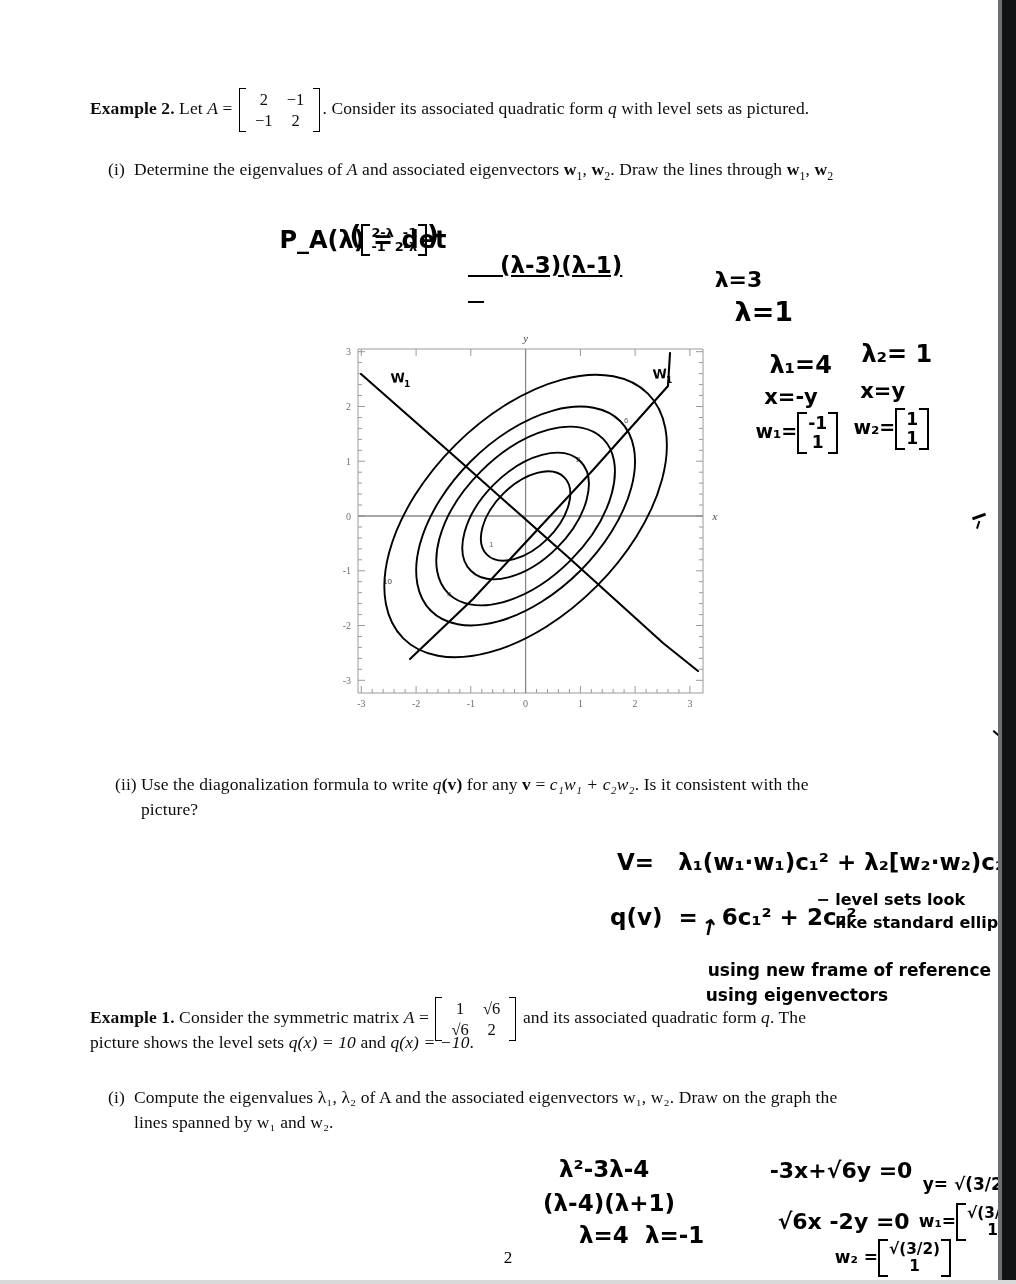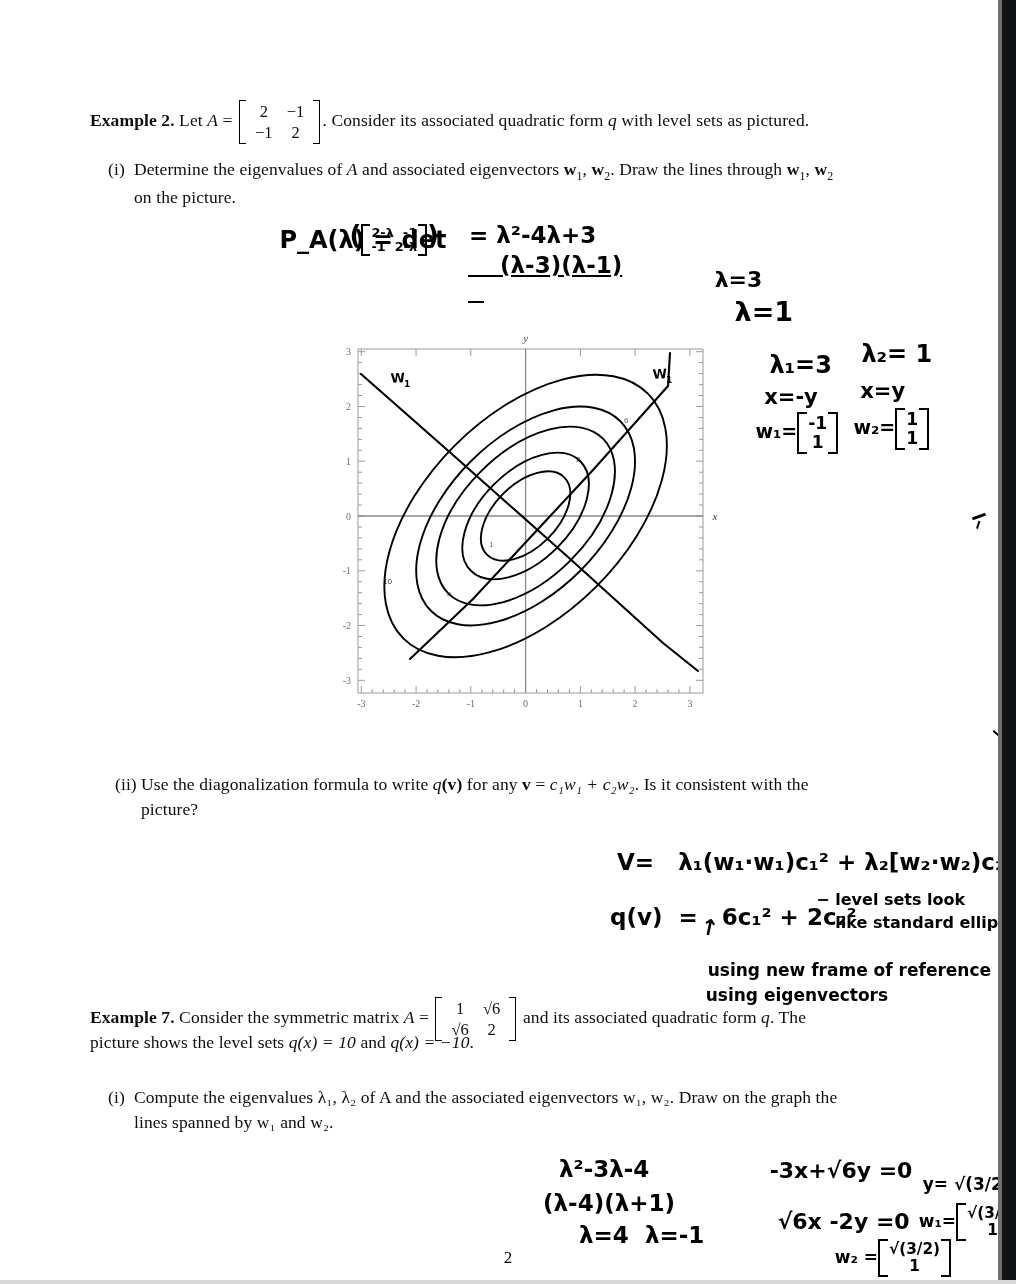--- a/index.html
+++ b/index.html
@@ -157,42 +157,41 @@
   .stray {
     position: absolute;
     background: #000;
   }
 </style>
 </head>
 <body>
 
 <div id="page">
 
-  <div class="tex" style="left:90px; top:88px; width:880px;margin-top:12px;">
+  <div class="tex" style="left:90px; top:88px; width:880px;">
     <span class="bold">Example 2.</span>
     <span>Let </span><span class="mathvar">A</span><span> = </span><span class="matrix"><table>
           <tbody>
             <tr>
               <td>2</td>
               <td>−1</td>
             </tr>
             <tr>
               <td>−1</td>
               <td>2</td>
             </tr>
           </tbody>
         </table></span><span>. Consider its associated quadratic form </span><span class="mathvar">q</span><span> with level sets as pictured.</span>
   </div>
 
   <div class="tex item-list" style="left:108px; top:157px; width:850px;">
     <div class="item-row">
       <div class="item-marker">(i)</div>
       <div class="item-body">
         <span>Determine the eigenvalues of </span><span class="mathvar">A</span><span> and associated eigenvectors </span><span class="bvec">w</span><sub>1</sub><span>, </span><span class="bvec">w</span><sub>2</sub><span>. Draw the lines through </span><span class="bvec">w</span><sub>1</sub><span>, </span><span class="bvec">w</span><sub>2</sub>
-        <div>on the picture.</div>
       </div>
     </div>
   </div>
 
   <div id="plot">
     <svg width="392" height="396" viewBox="0 0 392 396" xmlns="http://www.w3.org/2000/svg">
       <defs>
         <clipPath id="frameclip">
             <rect x="25" y="18" width="345" height="344"></rect>
           </clipPath>
@@ -382,21 +381,21 @@
     <div class="item-row">
       <div class="item-marker">(ii)</div>
       <div class="item-body">
         <span>Use the diagonalization formula to write </span><span class="mathvar">q</span><span class="bvec">(v)</span><span> for any </span><span class="bvec">v</span><span> = </span><span class="mathvar">c₁w₁ + c₂w₂</span><span>. Is it consistent with the</span>
         <div>picture?</div>
       </div>
     </div>
   </div>
 
   <div class="tex" style="left:90px; top:997px; width:880px;">
-    <span class="bold">Example 7.</span>
+    <span class="bold">Example 1.</span>
     <span>Consider the symmetric matrix </span><span class="mathvar">A</span><span> = </span><span class="matrix"><table>
           <tbody>
             <tr>
               <td>1</td>
               <td>√6</td>
             </tr>
             <tr>
               <td>√6</td>
               <td>2</td>
             </tr>
@@ -417,36 +416,33 @@
       </div>
     </div>
   </div>
 
   <div class="hw" style="left:246px; top:198px; font-size:24px;">
     <span>P_A(λ) = det</span>
   </div>
   <div class="hw" style="left:330px; top:204px; font-size:14px;">
     <span style="font-size:26px;">(</span><span class="hw-mat"><span class="r">2-λ  -1</span><span class="r">-1  2-λ</span></span><span style="font-size:26px;">)</span>
   </div>
-  <div class="hw" style="left:437px; top:196px; font-size:23px;">
-    <span>= λ²-4λ+3</span>
-  </div>
   <div class="hw" style="left:468px; top:226px; font-size:23px;text-decoration:underline;">
     <span>(λ-3)(λ-1)</span>
   </div>
 
   <div class="hw" style="left:684px; top:242px; font-size:22px;">
     <span>λ=3</span>
   </div>
   <div class="hw" style="left:697px; top:265px; font-size:27px;">
     <span>λ=1</span>
   </div>
 
   <div class="hw" style="left:736px; top:323px; font-size:24px;">
-    <span>λ₁=3</span>
+    <span>λ₁=4</span>
   </div>
 
   <div class="hw" style="left:828px; top:312px; font-size:24px;">
     <span>λ₂= 1</span>
   </div>
 
   <div class="hw" style="left:735px; top:361px; font-size:21px;">
     <span>x=-y</span>
   </div>
 

